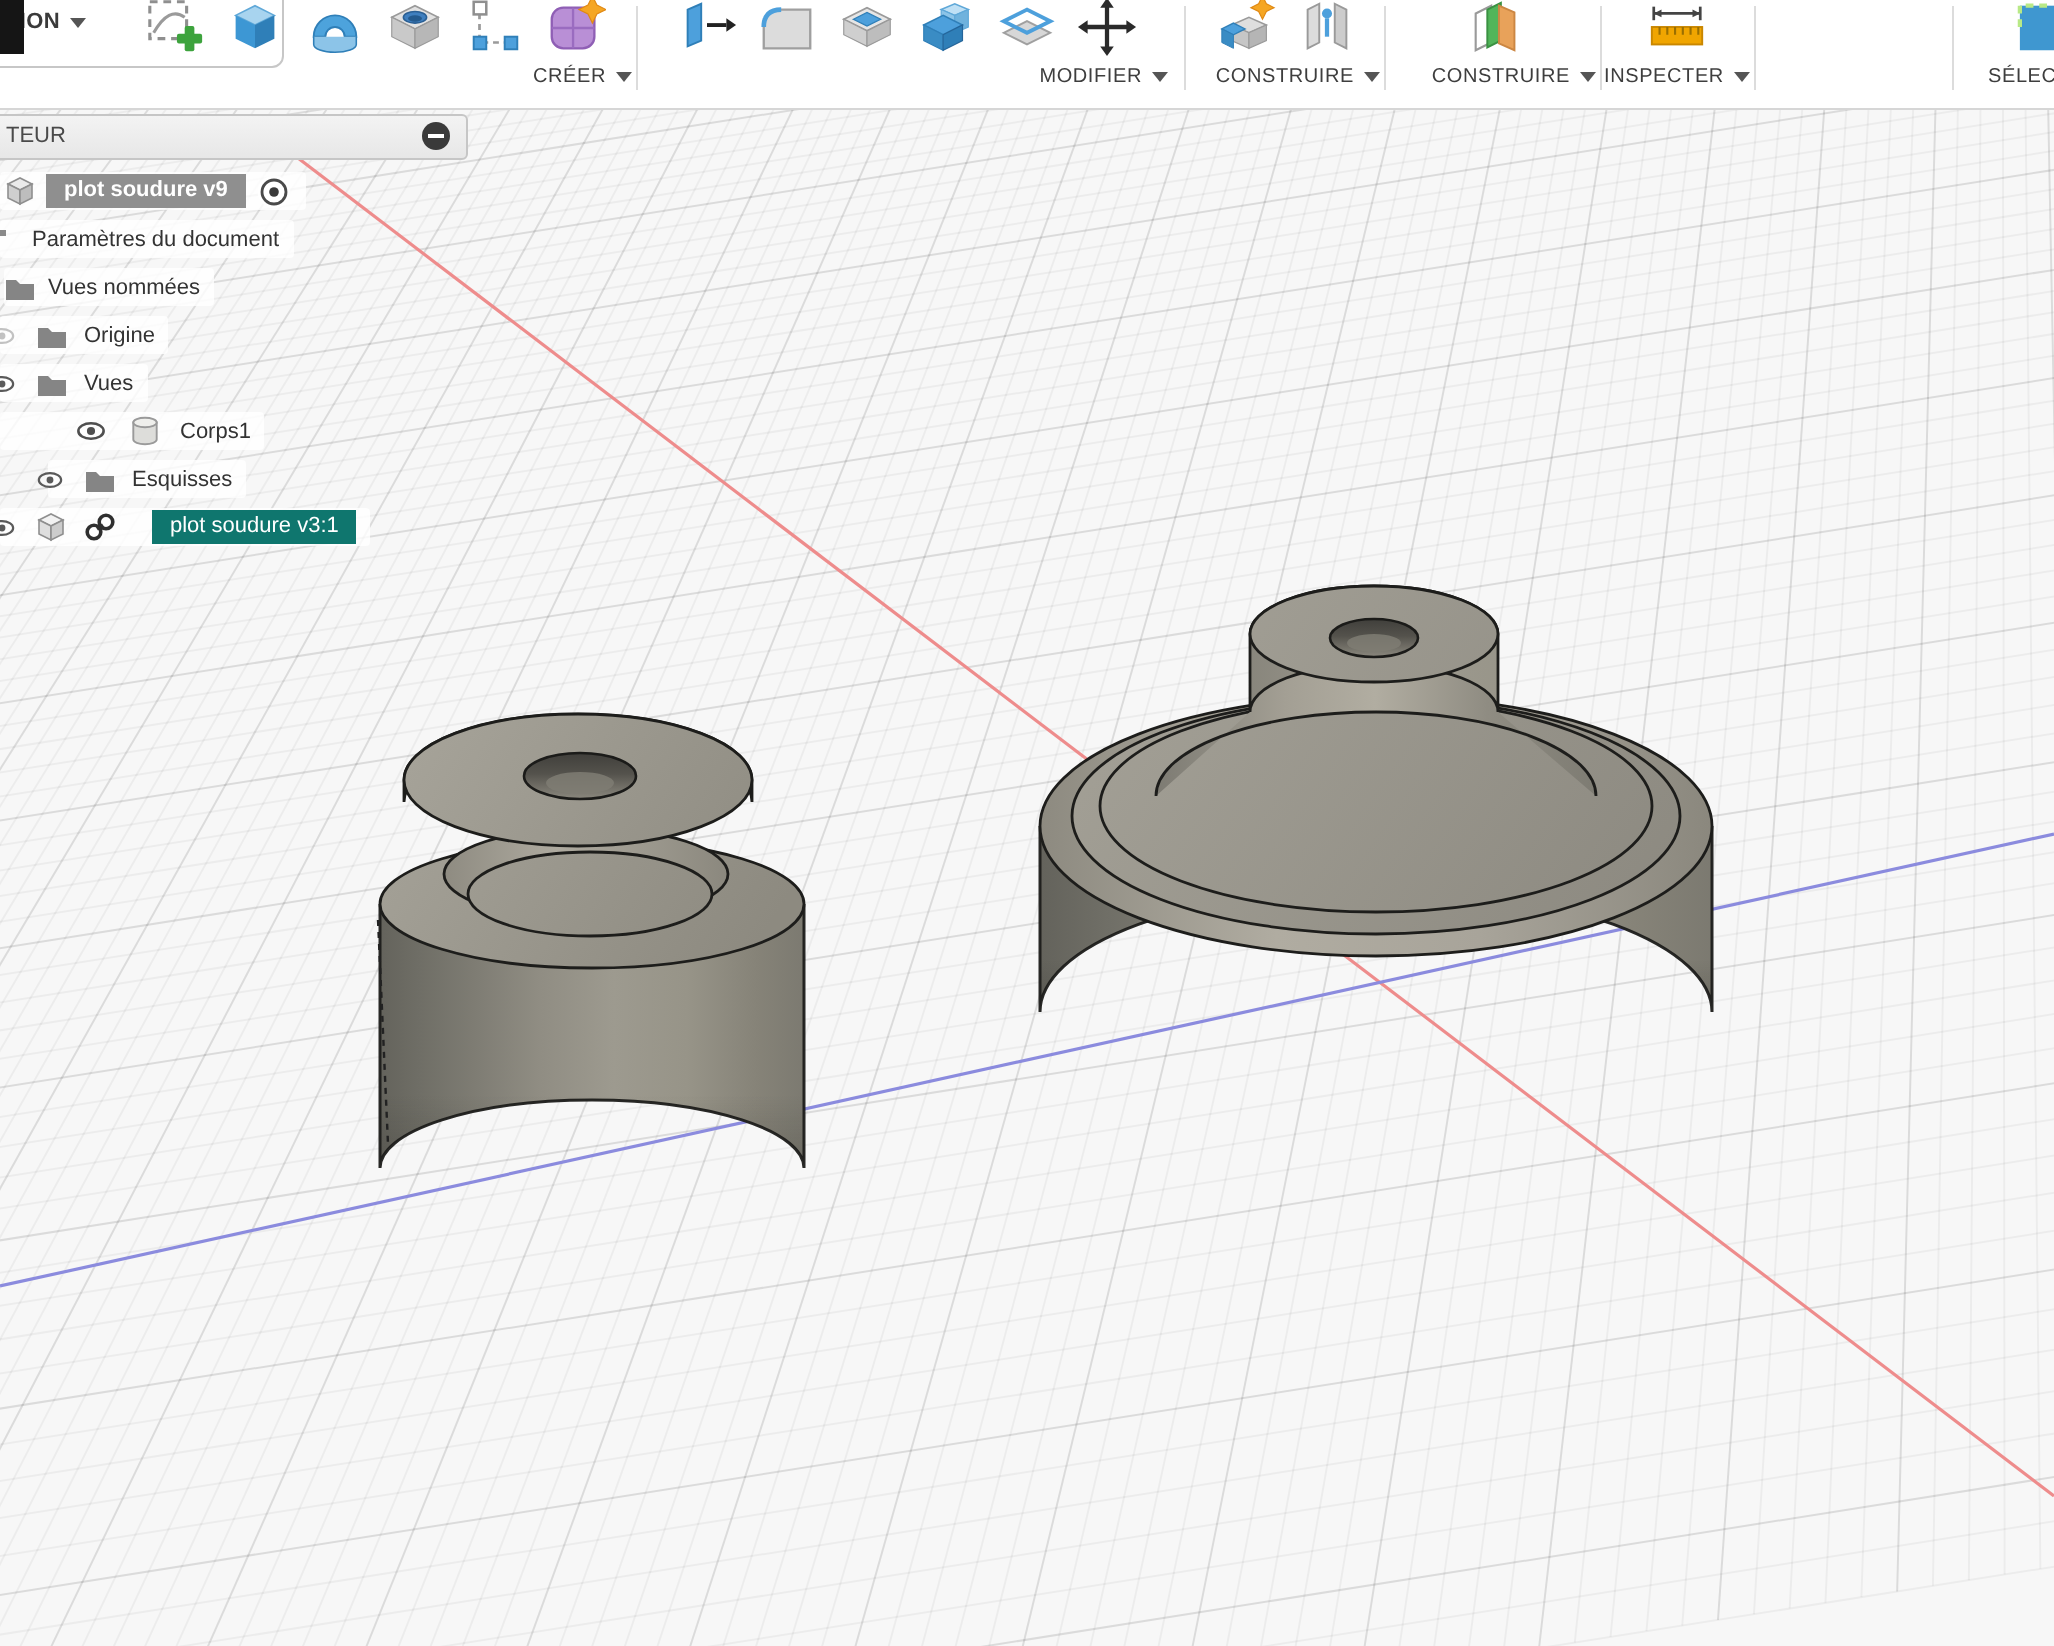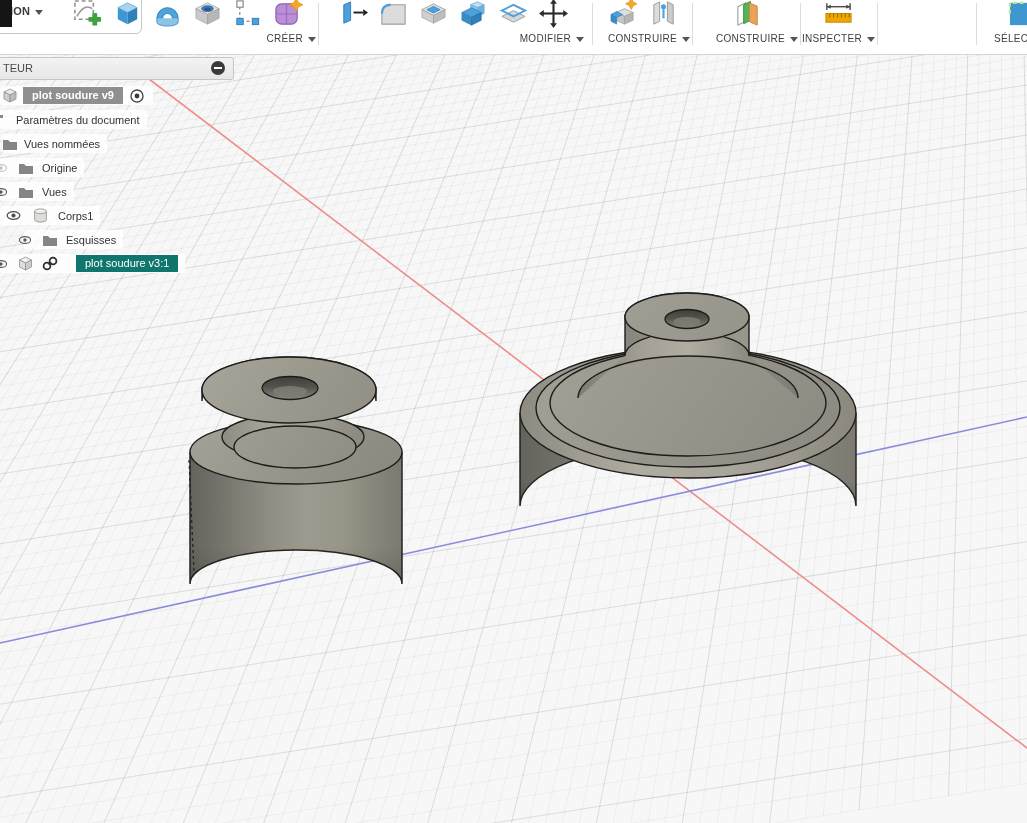--- a/index.html
+++ b/index.html
@@ -603,21 +603,21 @@
       <svg class="ticon" width="14" height="12" viewBox="0 0 16 14" style="margin-left:-6px">
         <ellipse cx="8" cy="7" rx="6.5" ry="4" fill="none" stroke="#5a5a5a" stroke-width="1.3"></ellipse>
         <circle cx="8" cy="7" r="2" fill="#5a5a5a"></circle>
       </svg>
       <svg class="ticon" width="16" height="14" viewBox="0 0 16 14" style="margin-left:10px">
         <path d="M1,3 h5 l2,2 h7 v8 h-14 z" fill="#858585"></path>
       </svg>
       <span class="tree-label" style="margin-left:8px">Vues</span>
     </div>
 
-    <div class="tree-row" style="top:149px;">
+    <div class="tree-row" style="top:149px;padding-left:32px;">
       <svg class="ticon" width="15" height="13" viewBox="0 0 16 14" style="margin-left:6px">
         <ellipse cx="8" cy="7" rx="6.8" ry="4.2" fill="none" stroke="#4f4f4f" stroke-width="1.4"></ellipse>
         <circle cx="8" cy="7" r="2.2" fill="#4f4f4f"></circle>
       </svg>
       <svg class="ticon" width="17" height="17" viewBox="0 0 16 16" style="margin-left:11px">
         <path d="M2.5,4 v8 a5.5,2.2 0 0 0 11,0 v-8 z" fill="#ddddda" stroke="#9a9a9a" stroke-width=".9"></path>
         <ellipse cx="8" cy="4" rx="5.5" ry="2.2" fill="#efefec" stroke="#9a9a9a" stroke-width=".9"></ellipse>
       </svg>
       <span class="tree-label" style="margin-left:9px">Corps1</span>
     </div>

